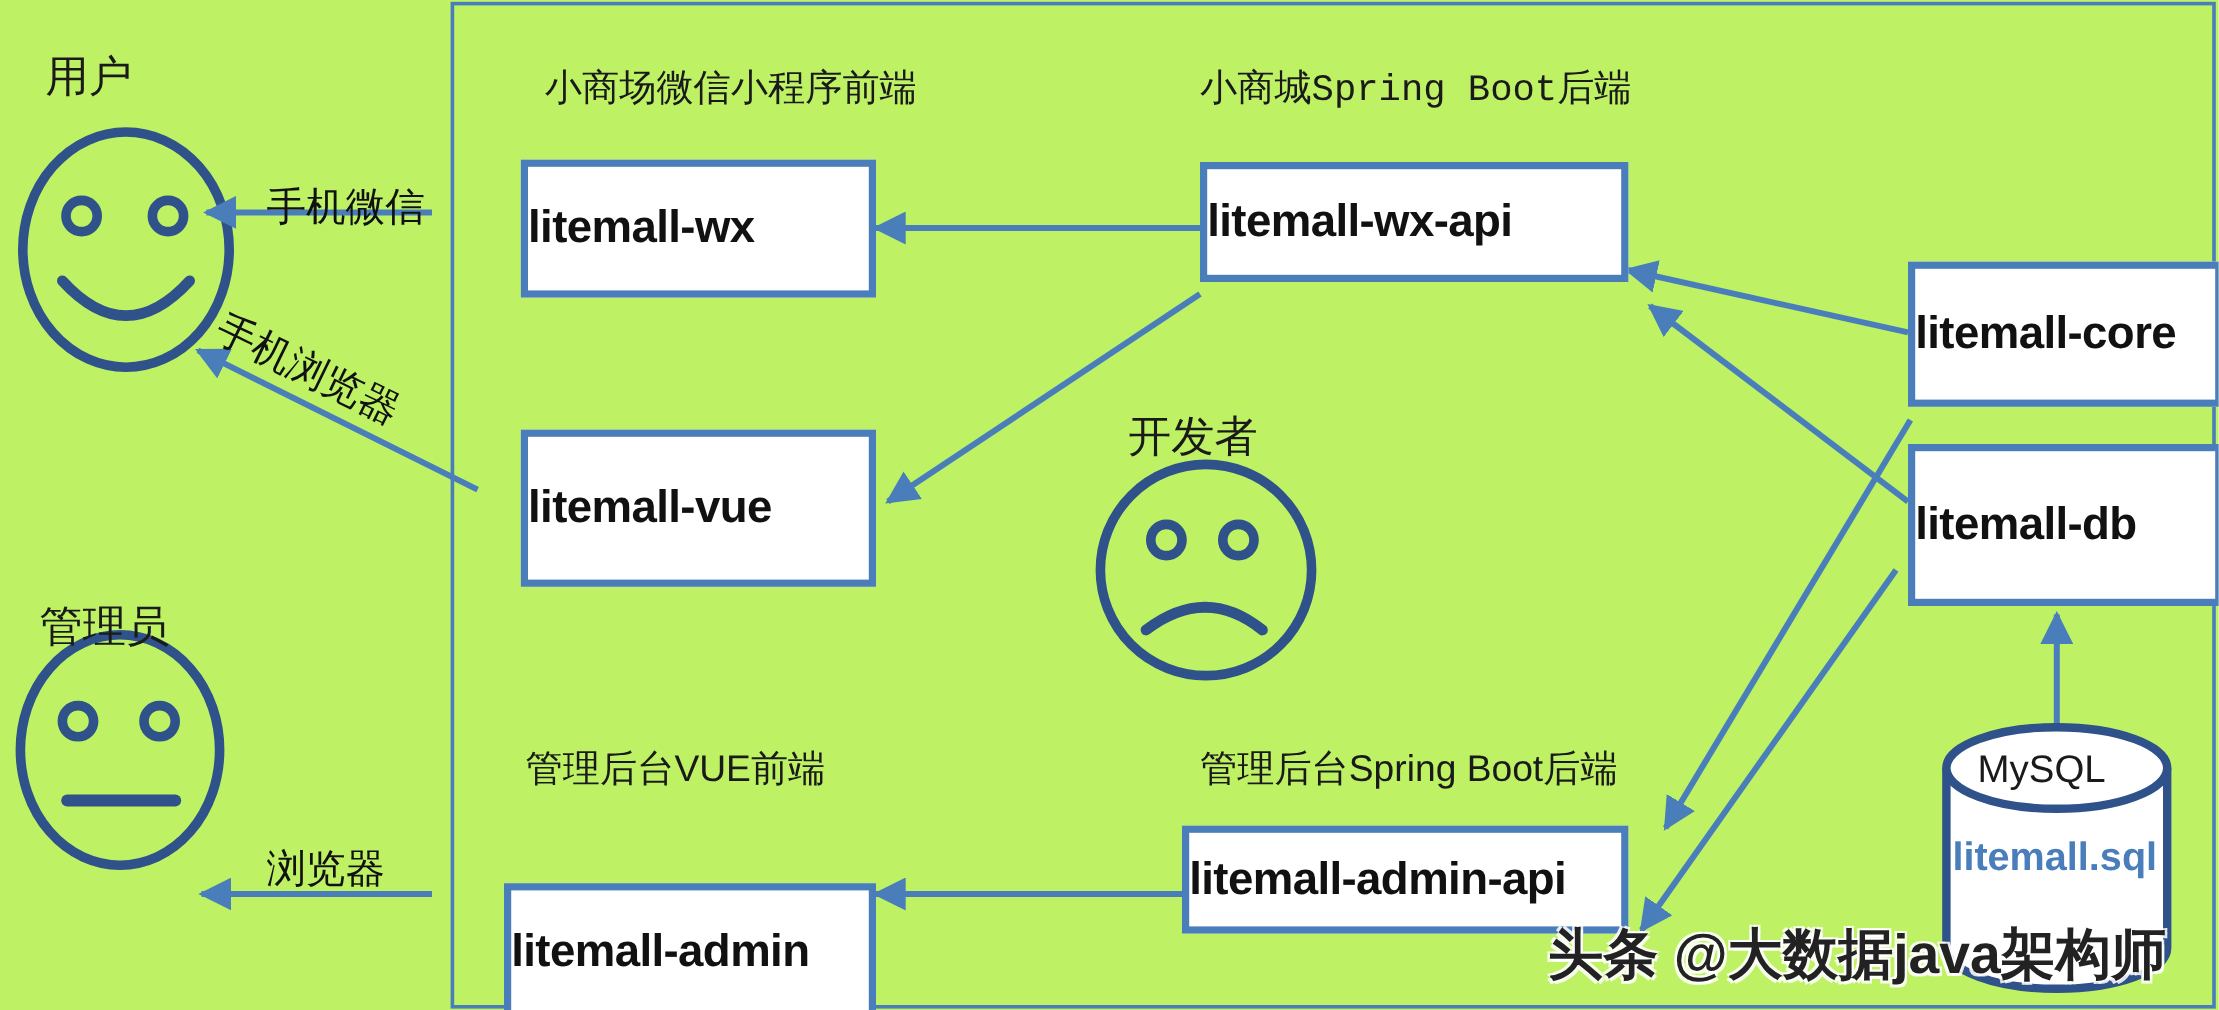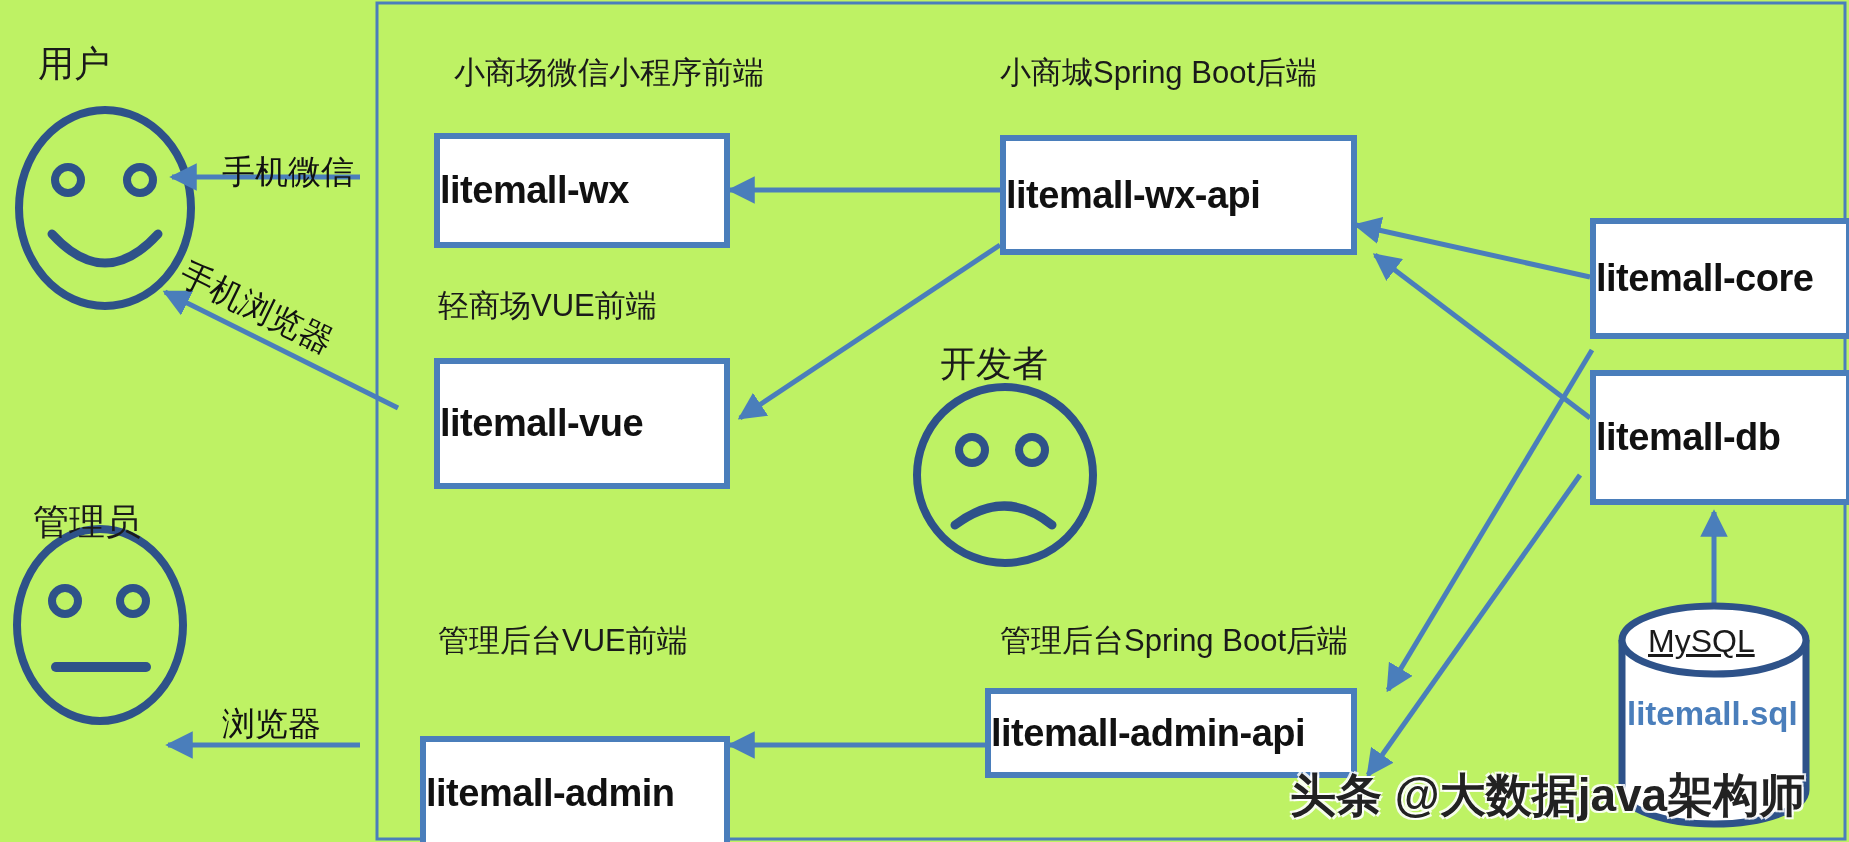--- a/index.html
+++ b/index.html
@@ -56,21 +56,20 @@
     position: absolute;
     color: #1a1a1a;
     font-size: 36px;
     white-space: nowrap;
   }
   .mysql-text {
     position: absolute;
     font-size: 32px;
     color: #1a1a1a;
     white-space: nowrap;
-    text-decoration: underline;
   }
   .sql-text {
     position: absolute;
     font-size: 33px;
     font-weight: bold;
     color: #4a7ebb;
     white-space: nowrap;
   }
   .watermark {
     position: absolute;
@@ -143,34 +142,33 @@
       <path d="M 1622 640 L 1622 790 A 92 34 0 0 0 1806 790 L 1806 640" fill="#ffffff" stroke="#2e5289" stroke-width="7"></path>
       <ellipse cx="1714" cy="640" rx="92" ry="34" fill="#ffffff" stroke="#2e5289" stroke-width="7"></ellipse>
     </g>
   </svg>
 
   <div class="actor-name" style="left:38px; top:40px;">用户</div>
   <div class="actor-name" style="left:940px; top:340px;">开发者</div>
   <div class="actor-name" style="left:33px; top:498px;">管理员</div>
 
   <div class="caption" style="left:438px; top:52px;margin-left:16px;">小商场微信小程序前端</div>
-  <div class="caption" style="left:1000px; top:52px;">小商城Spring Boot后端</div>
-  <div class="caption" style="left:438px; top:285px;">轻商场VUE前端</div>
+  <div class="caption" style="left:1000px; top:52px;font-family:Liberation Mono, monospace;">小商城Spring Boot后端</div>
   <div class="caption" style="left:438px; top:620px;">管理后台VUE前端</div>
   <div class="caption" style="left:1000px; top:620px;">管理后台Spring Boot后端</div>
 
   <div class="edge-label" style="left:222px; top:150px;">手机微信</div>
   <div class="edge-label rot" style="left:192px; top:252px; transform: rotate(26deg);">手机浏览器</div>
   <div class="edge-label" style="left:222px; top:702px;">浏览器</div>
 
   <div class="node-box" style="left:434px; top:133px; width:296px; height:115px;">
     <span class="node-label">litemall-wx</span>
   </div>
 
-  <div class="node-box" style="left:1000px; top:135px; width:357px; height:120px;">
+  <div class="node-box" style="left:1000px; top:135px; width:357px; height:100px;">
     <span class="node-label">litemall-wx-api</span>
   </div>
 
   <div class="node-box" style="left:434px; top:358px; width:296px; height:131px;">
     <span class="node-label">litemall-vue</span>
   </div>
 
   <div class="node-box" style="left:420px; top:688px; width:310px; height:115px;margin-top:48px;">
     <span class="node-label">litemall-admin</span>
   </div>

